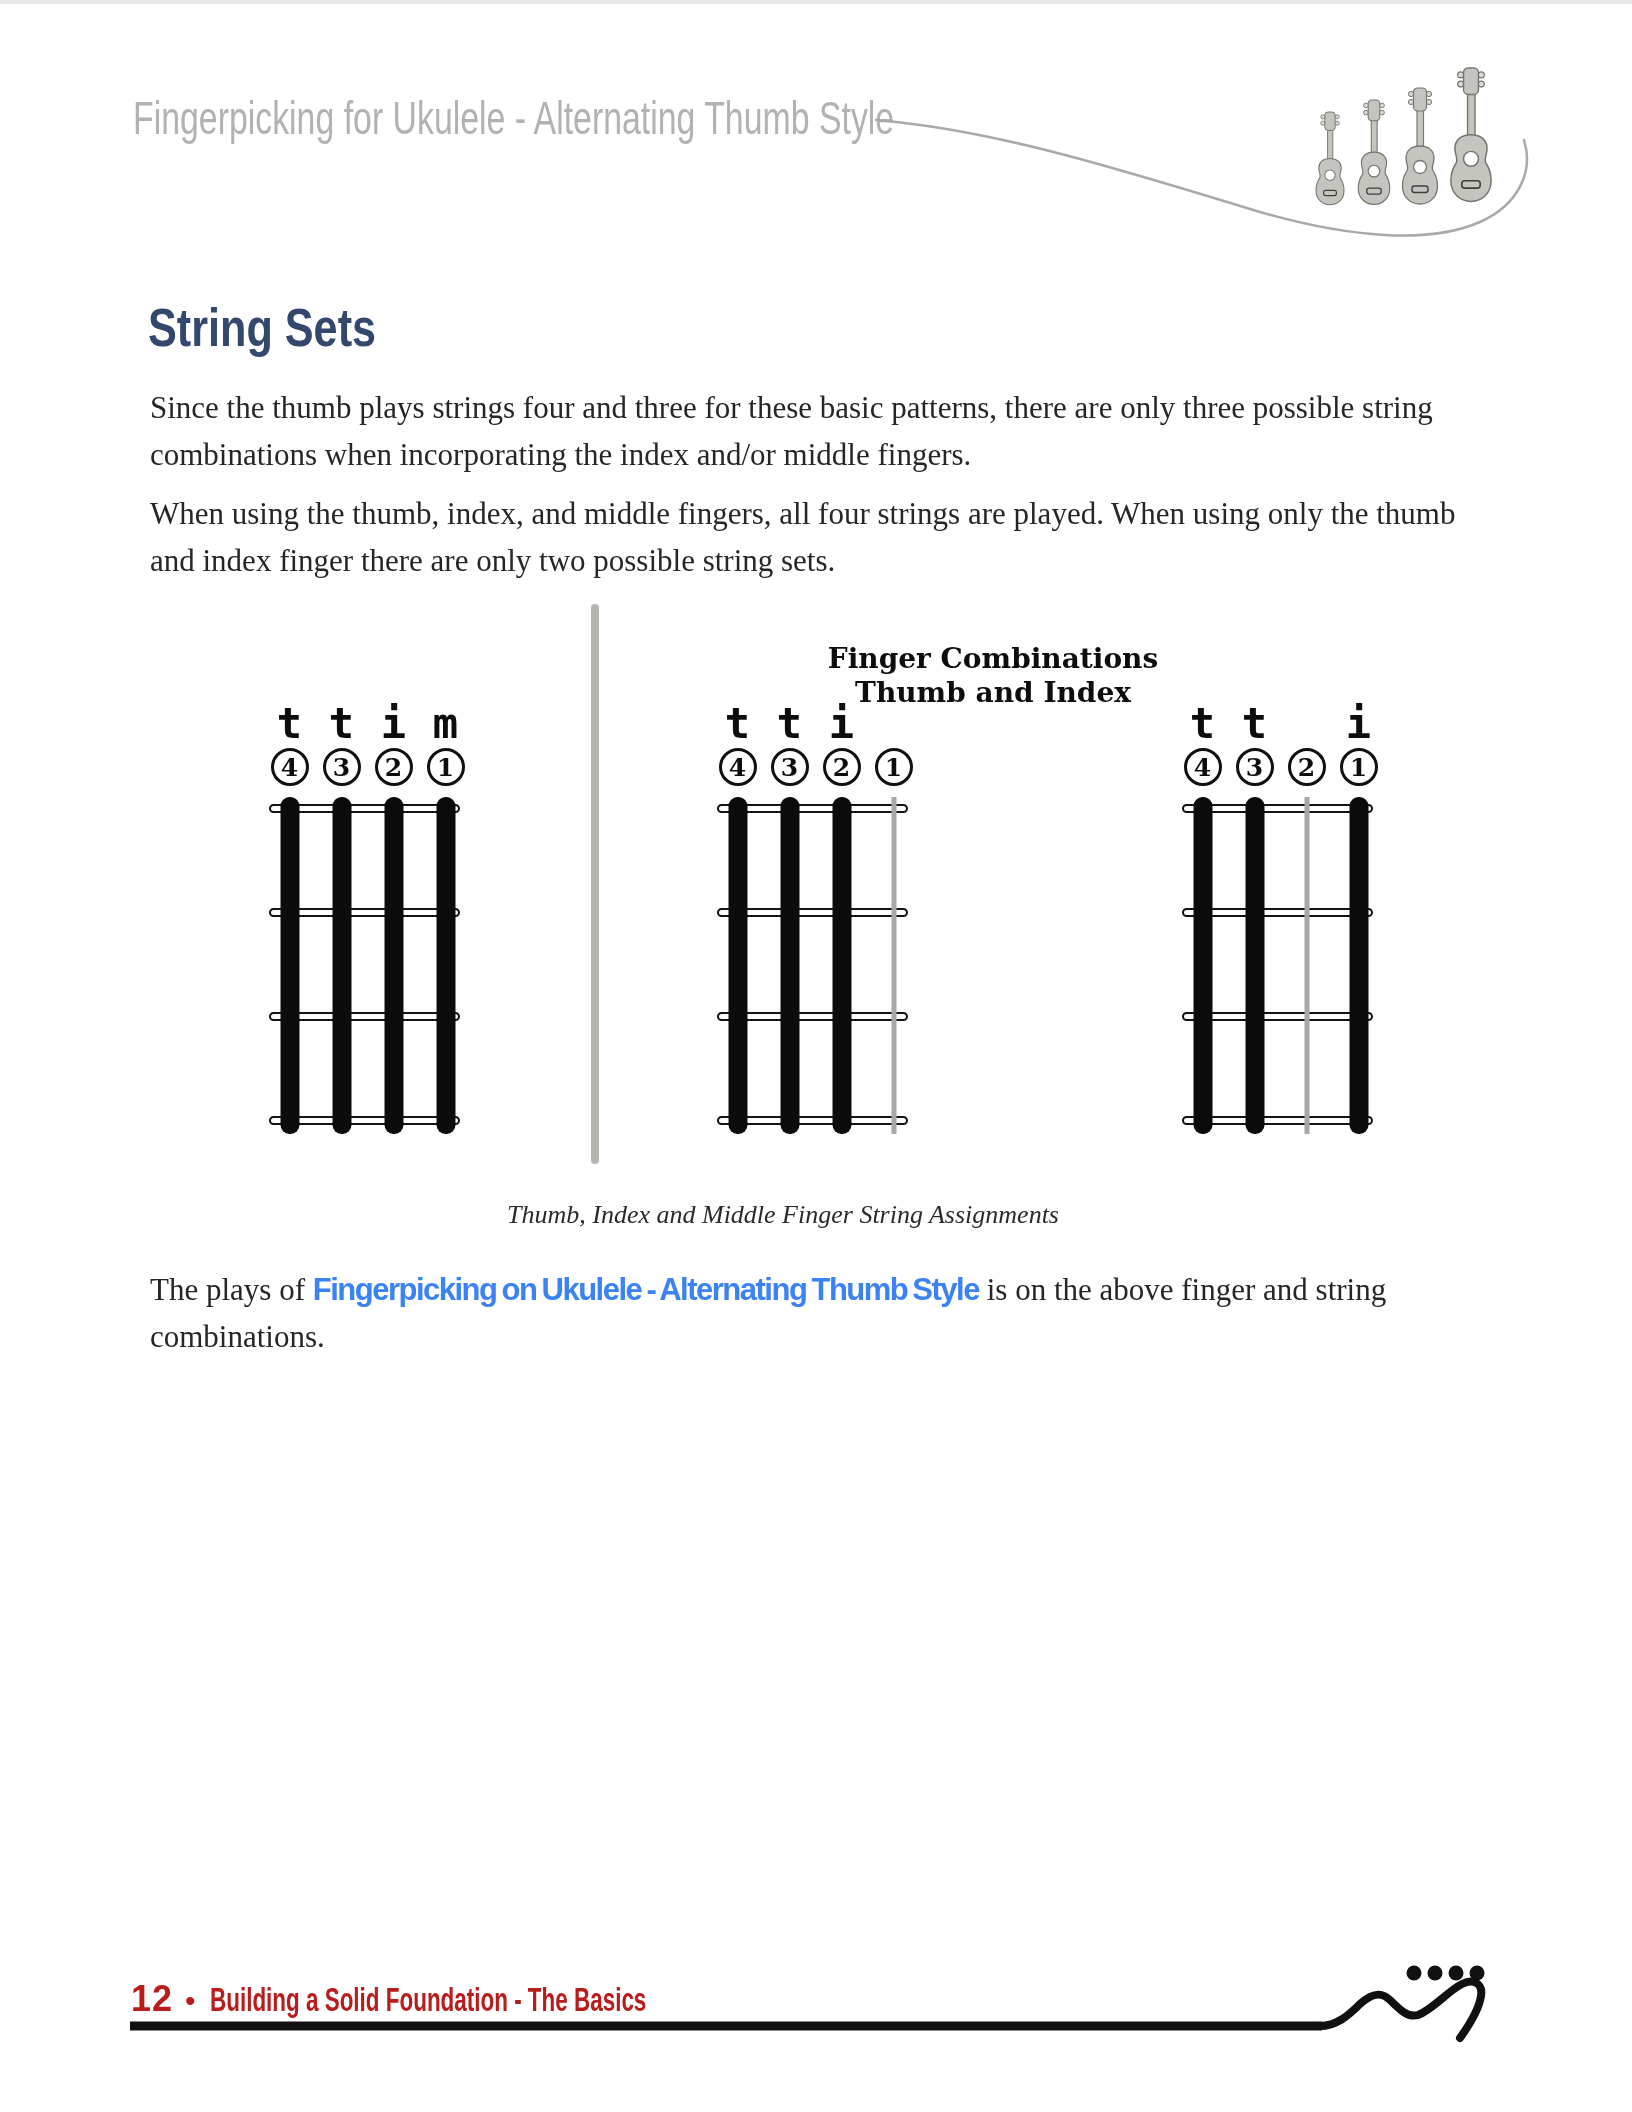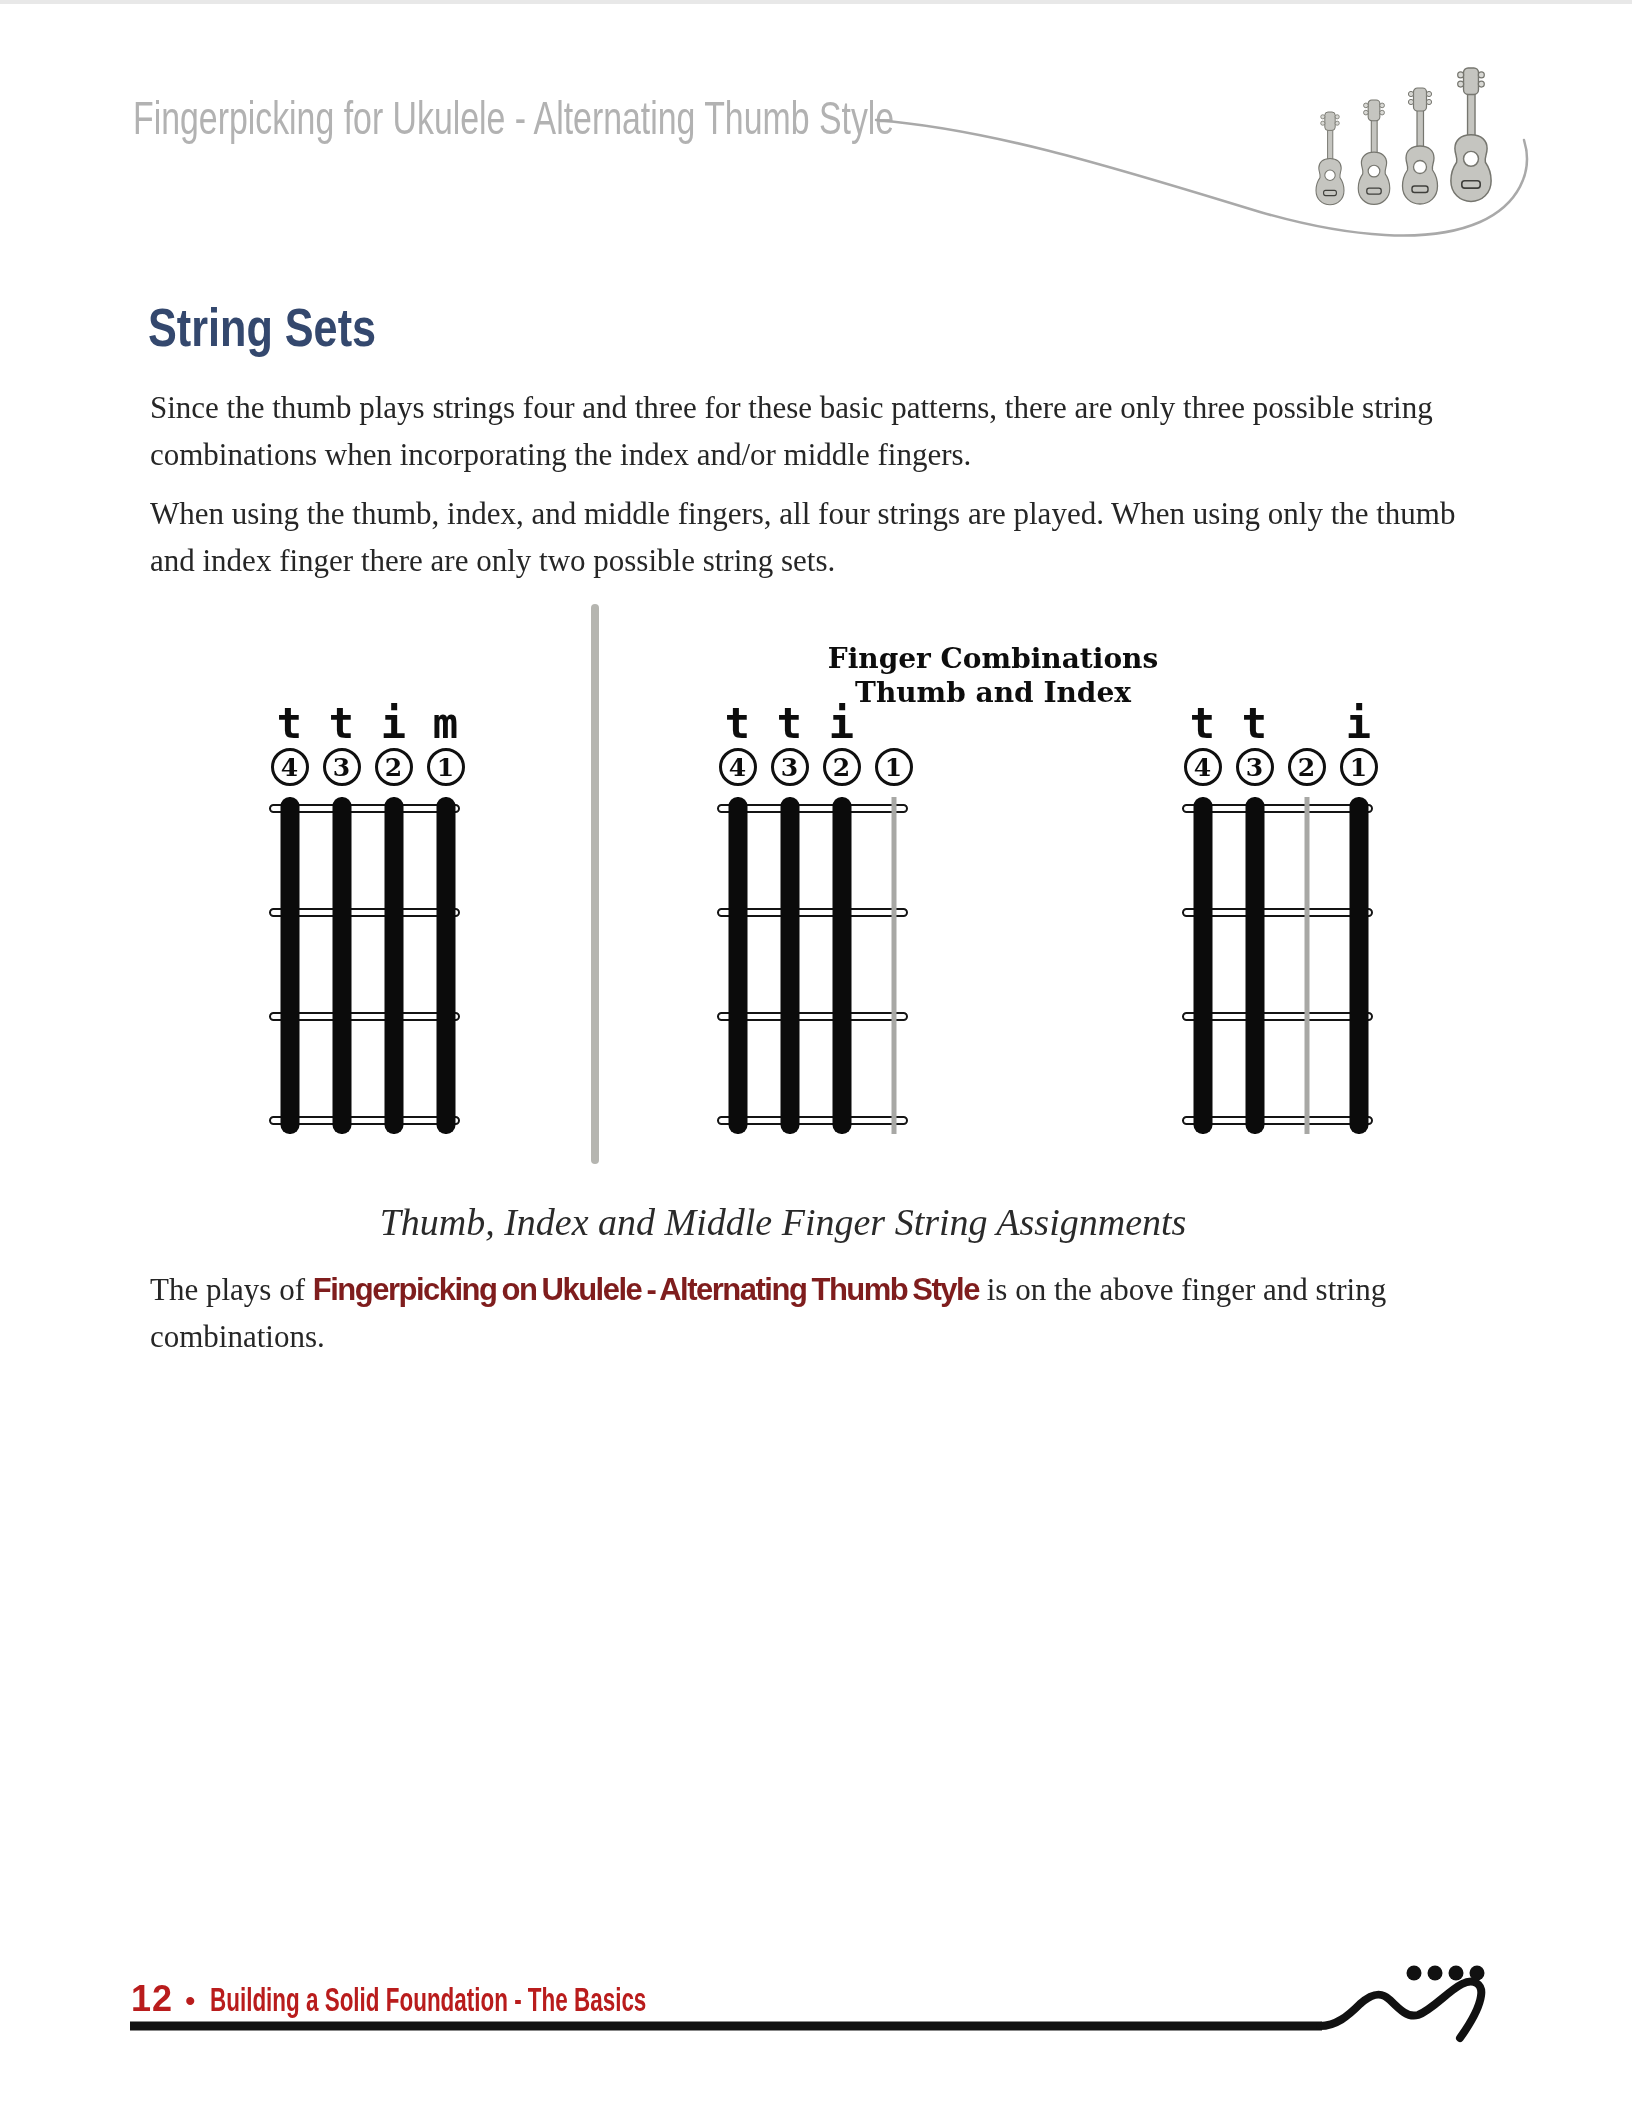--- a/index.html
+++ b/index.html
@@ -33,21 +33,21 @@
   
   .body-par {
     position:absolute; left:150px; width:1340px;
     font-size:31px; line-height:47px; color:#262626;
   }
   .par-1 { top:380px; }
   .par-2 { top:486px; }
   .par-focus { top:1262px; }
   .book-title {
     font-family:"Liberation Sans", sans-serif; font-weight:bold;
-    letter-spacing:-1.5px; word-spacing:-2px; color:#7f1d1d;
+    letter-spacing:-1.5px; word-spacing:-2px; color:#3b82f6;
   }
 
   
   .figure { position:absolute; left:133px; top:600px; width:1370px; height:565px; }
   .fig-header {
     position:absolute; text-align:center;
     font-family:"DejaVu Serif", serif; font-weight:bold;
     font-size:28px; line-height:34px; color:#0d0d0d;
   }
   .fig-header-left  { left:60px;  width:350px; top:14px; }
@@ -82,21 +82,21 @@
     background:#ffffff; border:2px solid #141414; border-radius:5px;
   }
   .fret-0 { top:7px; } .fret-1 { top:111px; } .fret-2 { top:215px; } .fret-3 { top:319px; }
   .string { position:absolute; top:0; bottom:0; transform:translateX(-50%); z-index:2; }
   .string.played { width:19px; background:#0b0b0b; border-radius:9px; }
   .string.muted  { width:5px;  background:#a8a8a5; }
   .pos-0 { left:9.5px; } .pos-1 { left:61.5px; } .pos-2 { left:113.5px; } .pos-3 { left:165.5px; }
 
   .fig-caption {
     position:absolute; left:133px; top:1196px; width:1300px; text-align:center;
-    font-style:italic; font-size:38px; color:#2a2a2a;
+    font-style:italic; font-size:26px; color:#2a2a2a;
   }
 
   
   .footer-text {
     position:absolute; left:131px; top:1974px; display:flex; align-items:baseline;
     color:#b91c1c; font-family:"Liberation Sans", sans-serif; white-space:nowrap;
   }
   .footer-page-num { font-weight:bold; font-size:36px; letter-spacing:1px; }
   .footer-bullet { font-size:30px; margin:0 14px 0 12px; }
   .footer-section {

